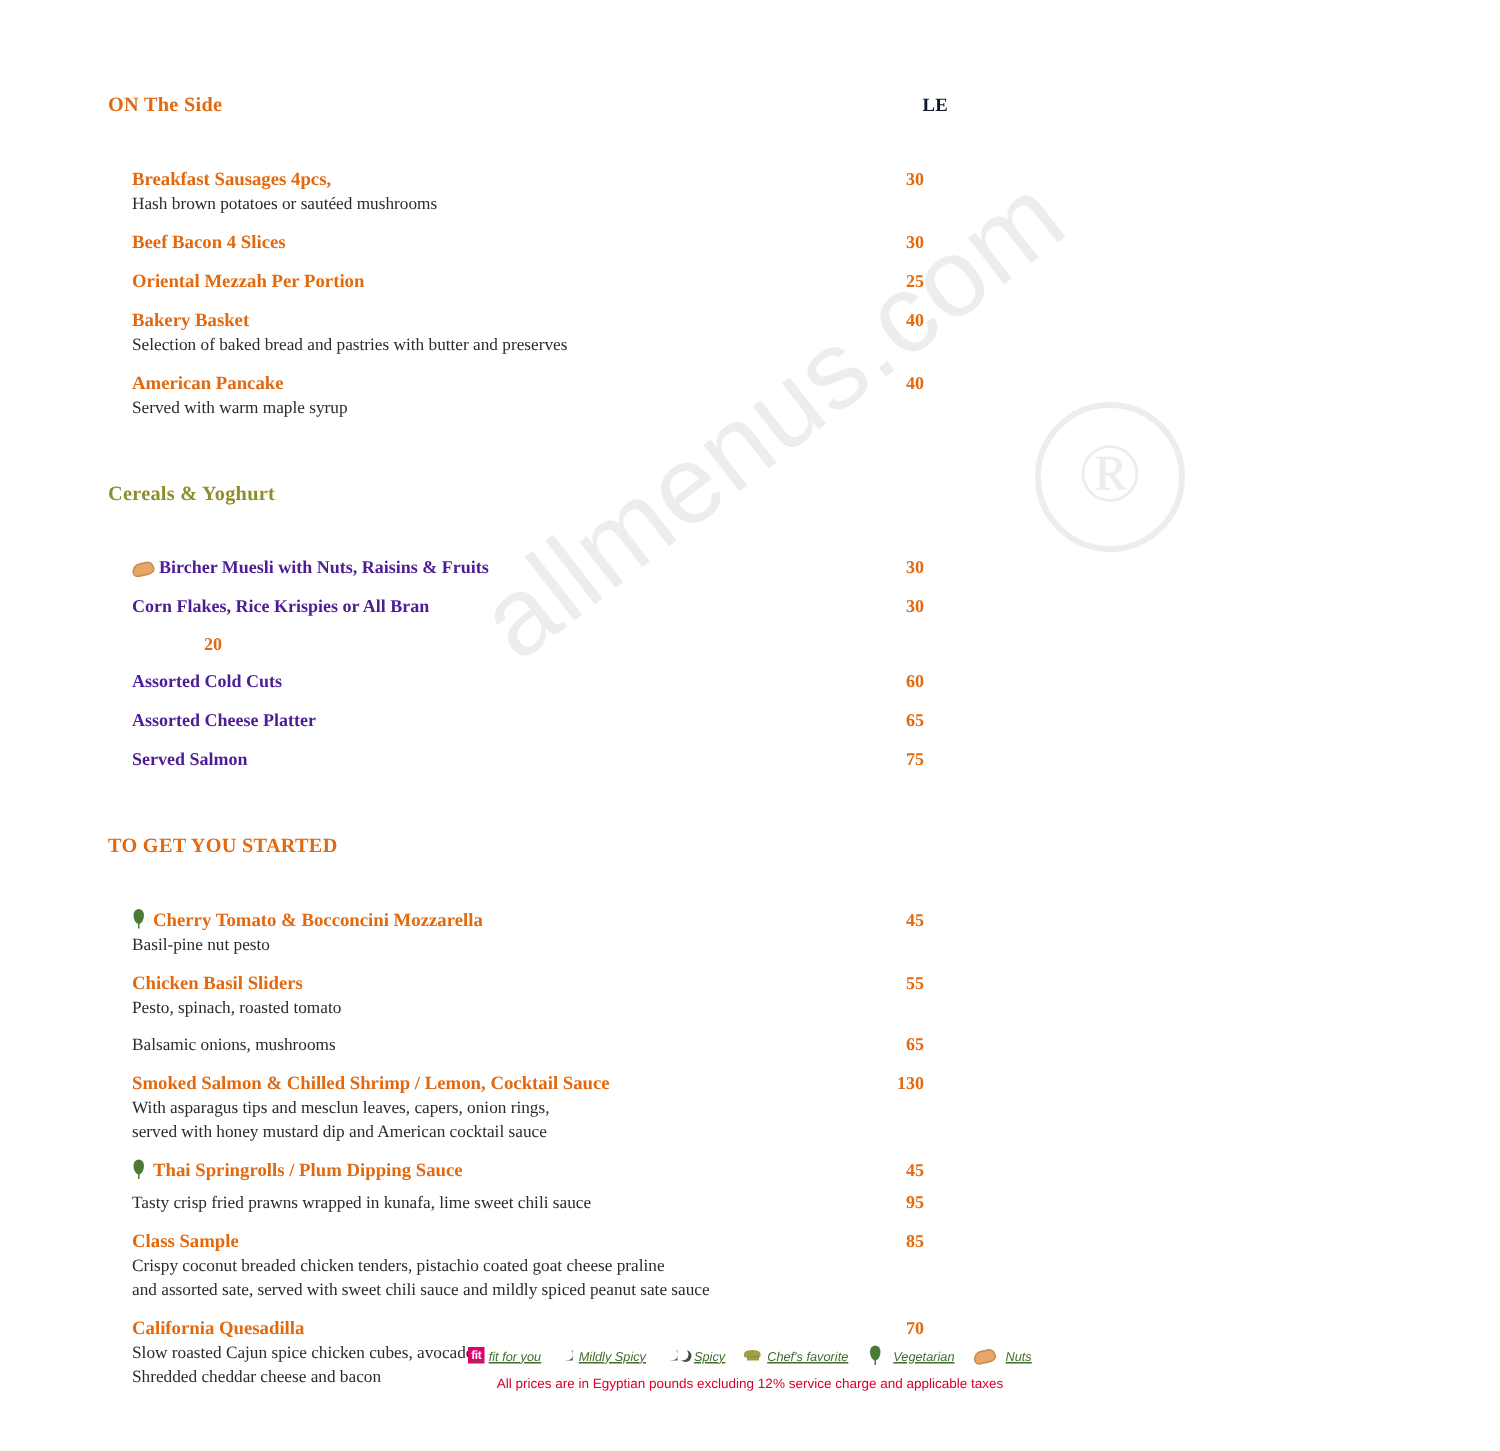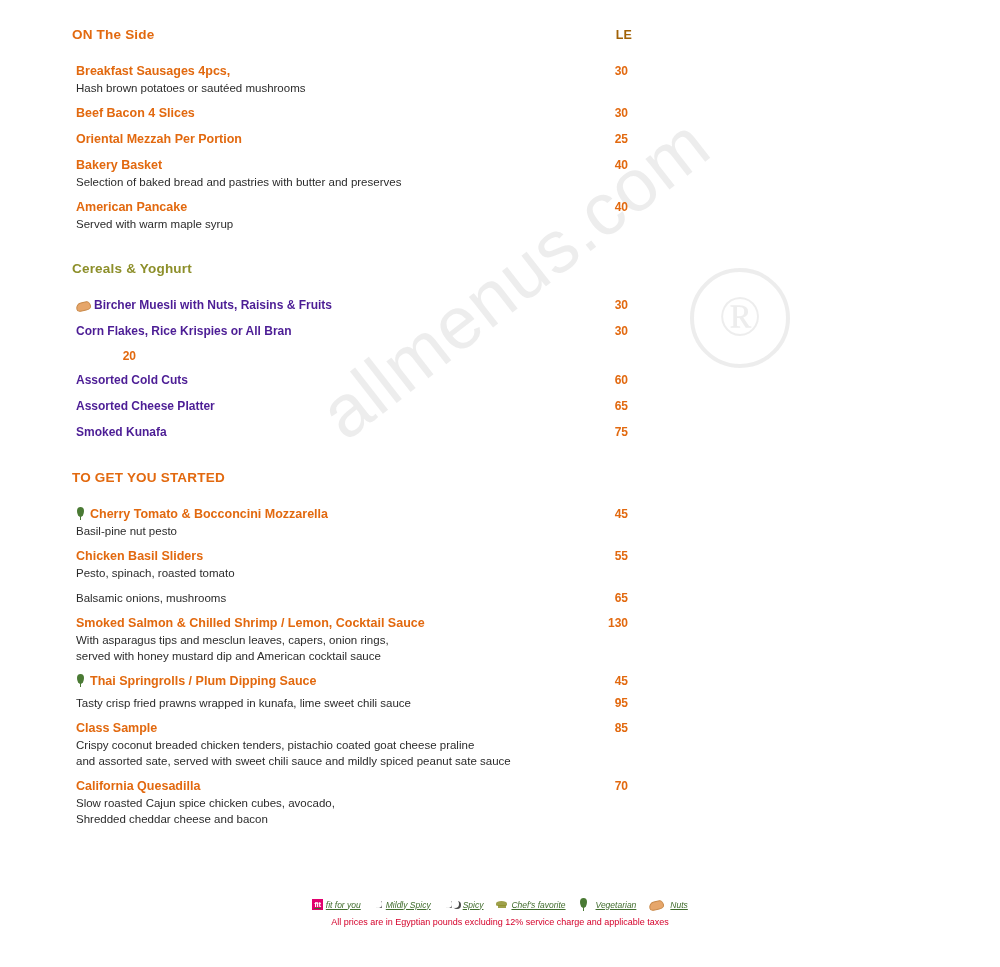--- a/index.html
+++ b/index.html
@@ -57,23 +57,24 @@
     color: rgba(150,150,150,0.17);
     font-size: 56px;
     line-height: 88px;
     text-align: center;
     font-family: "Liberation Serif", serif;
   }
 
   .content {
     position: absolute;
     left: 72px;
-    top: 16px;
+    top: 51px;
     width: 560px;
     z-index: 2;
+    font-family: Liberation Serif, serif;
   }
 
   
   .section-head {
     position: relative;
     margin: 0;
     color: #e2690f;
     font-size: 13.5px;
     font-weight: bold;
     letter-spacing: 0.2px;
@@ -81,27 +82,27 @@
   .section-head.olive { color: #8d8f2a; }
 
   .head-row {
     display: flex;
     align-items: baseline;
   }
   .head-row .head-label { flex: 1 1 auto; }
   .head-row .head-price {
     width: 60px;
     text-align: right;
-    color: #a16207;
+    color: #0f172a;
     font-size: 12.5px;
     font-weight: bold;
     margin-top: 12px;
   }
 
-  .items { margin: 4px; padding: 0; list-style: none; }
+  .items { margin: 16px; padding: 0; list-style: none; }
 
   .item {
     position: relative;
     display: flex;
     align-items: baseline;
   }
   .item .item-main { flex: 1 1 auto; }
   .item .item-price {
     width: 60px;
     text-align: right;
@@ -357,21 +358,21 @@
         <div class="gap-s"></div>
         <li class="item">
           <div class="item-main">
             <div class="item-title plain">Assorted Cheese Platter</div>
           </div>
           <div class="item-price">65</div>
         </li>
         <div class="gap-s"></div>
         <li class="item">
           <div class="item-main">
-            <div class="item-title plain">Smoked Kunafa</div>
+            <div class="item-title plain">Served Salmon</div>
           </div>
           <div class="item-price">75</div>
         </li>
       </ul>
     </div>
 
     <div class="gap-l"></div>
 
     <div>
       <div class="head-row section-head">

